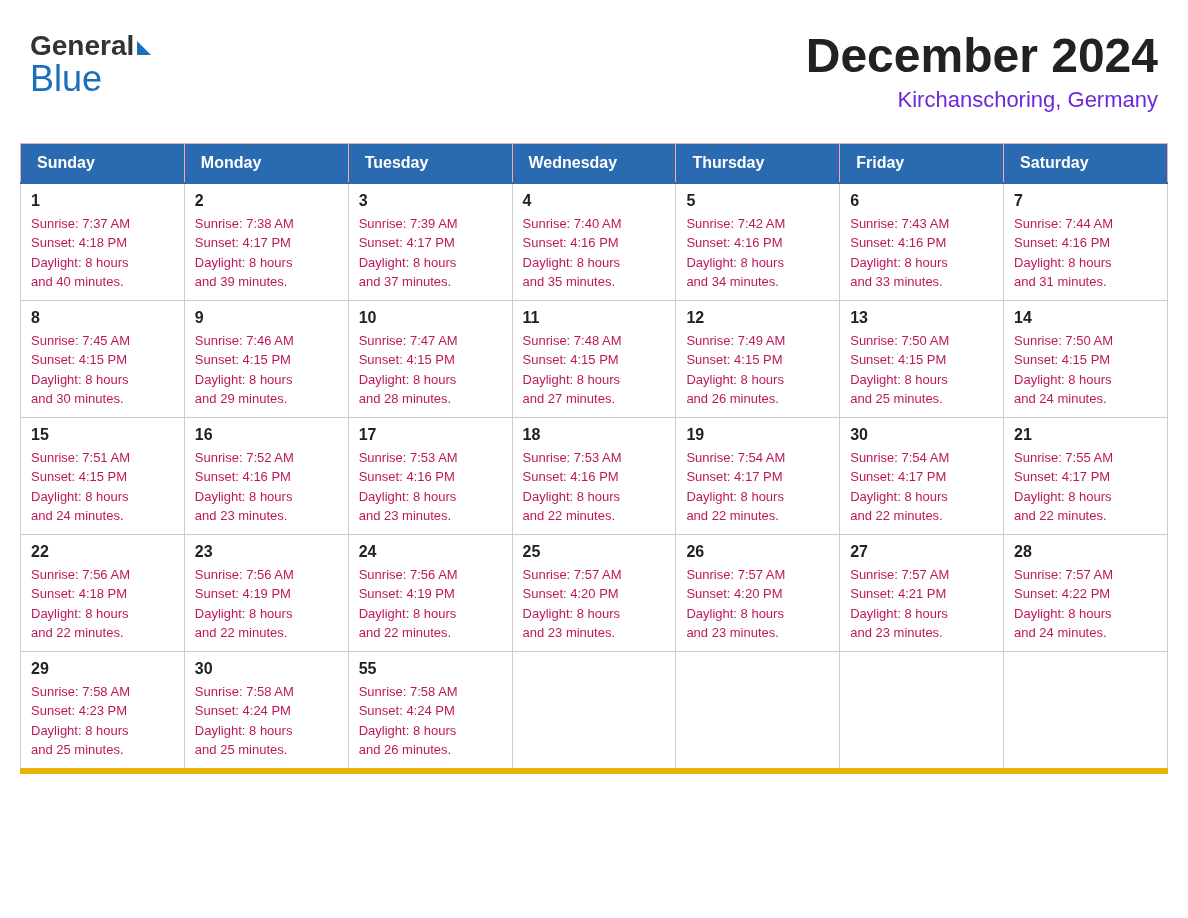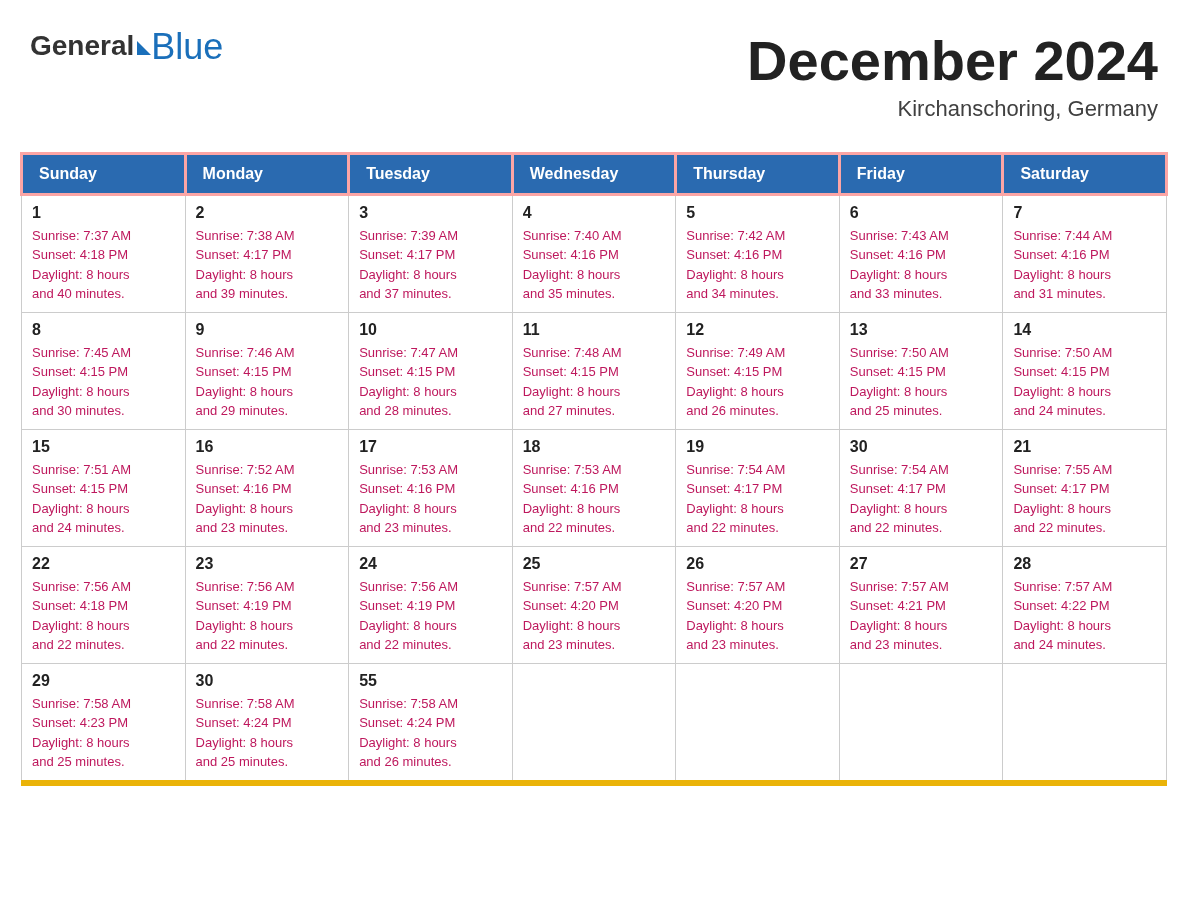--- a/index.html
+++ b/index.html
@@ -14,42 +14,42 @@
       display: flex;
       justify-content: space-between;
       align-items: flex-start;
       margin-bottom: 20px;
       padding: 10px 10px 10px 10px;
     }
     .title-section {
       text-align: right;
     }
     .month-title {
-      font-size: 56px;
+      font-size: 48px;
       font-weight: bold;
       color: #222;
       line-height: 1.1;
     }
     .location-title {
       font-size: 22px;
-      color: #404040;
+      color: #6d28d9;
       margin-top: 4px;
     }
     .calendar {
       width: 100%;
       border-collapse: collapse;
     }
     .calendar th {
       background-color: #2a6ab0;
       color: #fff;
       font-size: 16px;
       font-weight: 600;
       padding: 10px 16px;
       text-align: left;
-      border: 3px solid #fca5a5;
+      border: 1px solid #fca5a5;
     }
     .calendar td {
       border: 1px solid #ccc;
       vertical-align: top;
       padding: 8px 10px;
       width: 14.28%;
       min-height: 100px;
       background: #fff;
     }
     .calendar tr:last-child td {
@@ -65,21 +65,21 @@
       display: block;
       margin-bottom: 4px;
     }
     .day-info {
       font-size: 13px;
       color: #be185d;
       line-height: 1.5;
     }
     .logo-wrapper {
       display: flex;
-      flex-direction: row;
+      flex-direction: column;
       align-items: flex-start;
     }
     .logo-line1 {
       display: flex;
       align-items: center;
     }
     .logo-general {
       font-size: 28px;
       font-weight: bold;
       color: #333;

